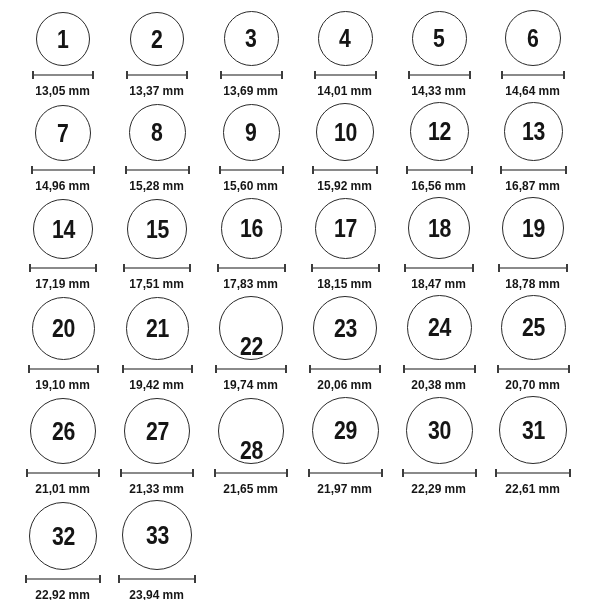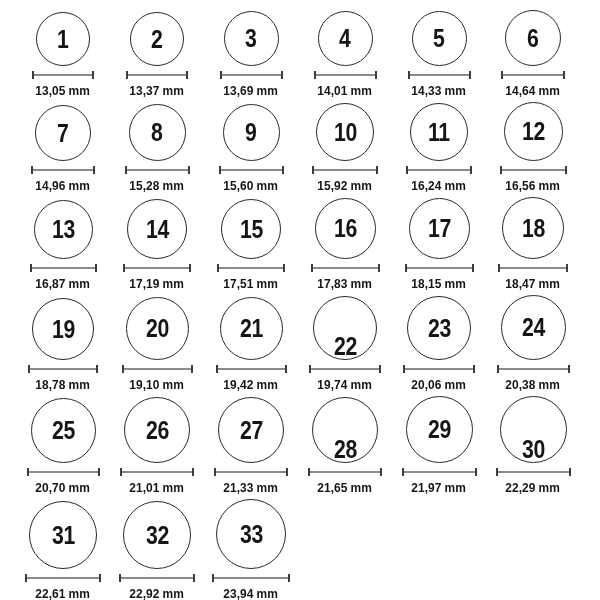--- a/index.html
+++ b/index.html
@@ -154,27 +154,20 @@
   </div>
 
   <div class="cell">
     <div class="circle" style="width: 58px; height: 58px;">
       <span class="num">10</span>
     </div>
     <div class="measure" style="width: 66px;"></div>
     <span class="mm-label">15,92 mm</span>
   </div>
 
-  <div class="cell">
-    <div class="circle" style="width: 58px; height: 58px;">
-      <span class="num">11</span>
-    </div>
-    <div class="measure" style="width: 66px;"></div>
-    <span class="mm-label">16,24 mm</span>
-  </div>
 
   <div class="cell">
     <div class="circle" style="width: 59px; height: 59px;">
       <span class="num">12</span>
     </div>
     <div class="measure" style="width: 67px;"></div>
     <span class="mm-label">16,56 mm</span>
   </div>
 
   <div class="cell">
@@ -307,21 +300,21 @@
 
   <div class="cell">
     <div class="circle" style="width: 67px; height: 67px;">
       <span class="num">29</span>
     </div>
     <div class="measure" style="width: 75px;"></div>
     <span class="mm-label">21,97 mm</span>
   </div>
 
   <div class="cell">
-    <div class="circle" style="width: 67px; height: 67px; align-items: flex-end;">
+    <div class="circle" style="width: 67px; height: 67px;">
       <span class="num">30</span>
     </div>
     <div class="measure" style="width: 75px;"></div>
     <span class="mm-label">22,29 mm</span>
   </div>
 
   <div class="cell">
     <div class="circle" style="width: 68px; height: 68px;">
       <span class="num">31</span>
     </div>

